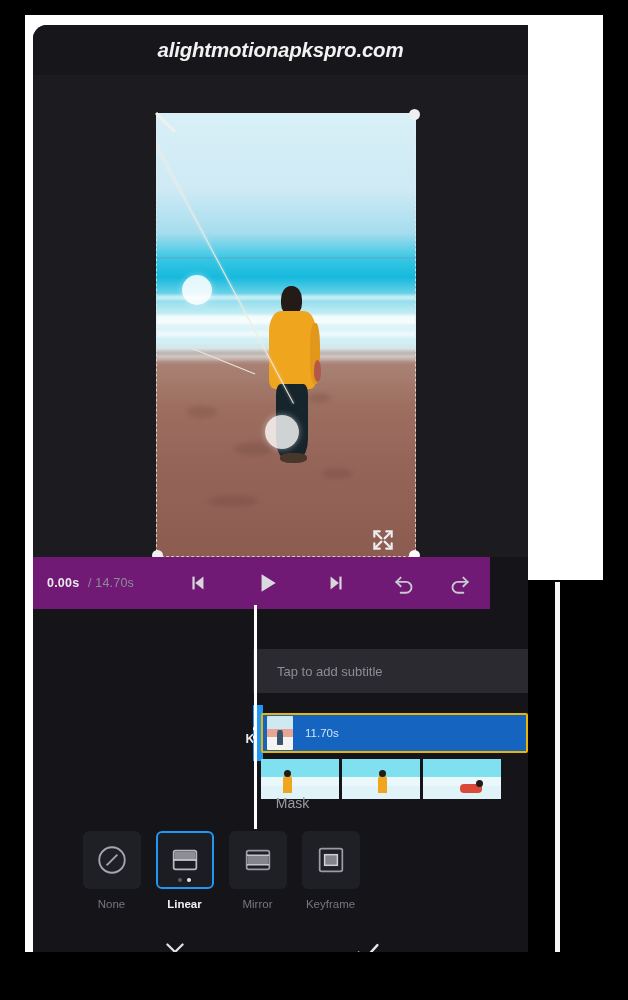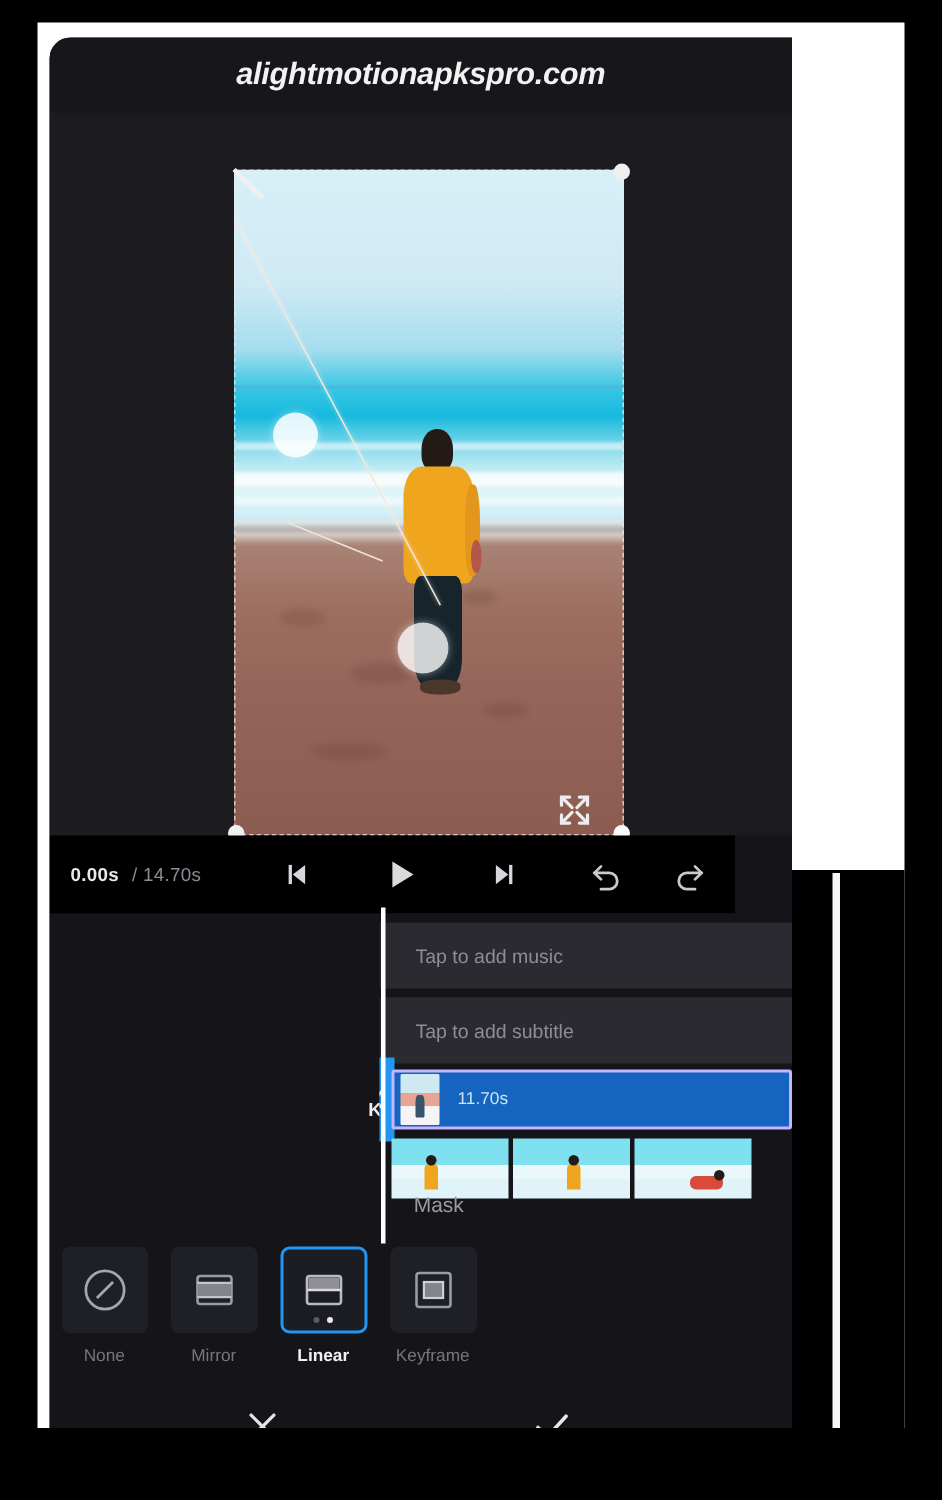--- a/index.html
+++ b/index.html
@@ -98,21 +98,21 @@
   .corner-slash { position:absolute; left:-2px; top:-2px; width:24px; height:24px; }
 
   .expand-btn {
     position:absolute; right:12px; bottom:-4px; width:40px; height:40px;
     display:flex; align-items:center; justify-content:center;
   }
 
   
   .transport {
     position:absolute; left:0; top:532px; width:457px; height:52px;
-    background:#000000; display:flex; align-items:center;
+    background:#701a75; display:flex; align-items:center;
   }
   .time { margin-left:14px; font-size:12.5px; color:#e9e9ec; font-weight:bold; letter-spacing:.2px; }
   .time .total { color:#8c8c95; font-weight:normal; margin-left:5px; }
   .tctr { display:flex; align-items:center; gap:44px; margin-left:50px; }
   .tright { display:flex; align-items:center; gap:28px; margin-left:auto; margin-right:18px; }
   .ticon { width:26px; height:26px; display:flex; align-items:center; justify-content:center; }
 
   
   .mid { position:absolute; left:0; top:584px; width:495px; height:216px; background:#141419; }
 
@@ -126,24 +126,24 @@
   .timeline {
     position:absolute; left:220px; top:0; width:275px; height:216px;
     background:#141419; overflow:hidden;
   }
   .tl-row {
     position:absolute; left:0; width:275px; height:44px;
     display:flex; align-items:center; padding-left:24px;
     font-size:13px; color:#8d8d96;
   }
   .tl-music { top:6px; background:#2a2a30; }
-  .tl-sub { top:56px; background:#2a2a30; }
+  .tl-sub { top:40px; background:#2a2a30; }
   .tl-clip {
     position:absolute; left:8px; top:104px; width:267px; height:40px;
-    background:#1565c0; border:2px solid #c4b5fd; border-radius:2px;
+    background:#1565c0; border:2px solid #eab308; border-radius:2px;
     display:flex; align-items:center;
   }
   .tl-thumb {
     width:26px; height:34px; margin-left:4px; border-radius:1px;
     background:linear-gradient(#cfe9f2 0 38%, #e8a593 38% 62%, #f4f4f4 62% 100%);
     position:relative; overflow:hidden;
   }
   .tl-thumb::after {
     content:""; position:absolute; left:38%; top:40%; width:22%; height:46%;
     background:#37546b; border-radius:30% 30% 10% 10%;
@@ -169,21 +169,21 @@
   .playhead { position:absolute; left:221px; top:-4px; width:3px; height:224px; background:#fff; z-index:9; }
 
   .mask-title {
     position:absolute; left:12px; top:186px; width:495px; text-align:center;
     font-size:14px; color:#9a9aa3;
   }
 
   
   .masks {
     position:absolute; left:0; top:800px; width:495px; height:105px;
-    background:#141419; display:flex; align-items:flex-start; gap:0;
+    background:#141419; display:flex; align-items:flex-start; padding-left:42px; gap:0;
   }
   .mopt { width:73px; display:flex; flex-direction:column; align-items:center; }
   .mbox {
     width:58px; height:58px; border-radius:6px; background:#1f1f26;
     display:flex; align-items:center; justify-content:center; position:relative;
     border:2px solid transparent; margin-top:6px;
   }
   .mopt.sel .mbox { border-color:#2196f3; background:#1c1c23; }
   .mlabel { margin-top:9px; font-size:11.5px; color:#76767f; }
   .mopt.sel .mlabel { color:#f2f2f5; font-weight:bold; }
@@ -315,23 +315,20 @@
           <svg width="30" height="30" viewBox="0 0 24 24" fill="none" stroke="#ededf2" stroke-width="1.6" stroke-linecap="round">
             <rect x="5.8" y="5.8" width="12.4" height="12.4" rx="1.6" transform="rotate(45 12 12)"></rect>
             <path d="M12 8.4 v7.2"></path>
               <path d="M8.4 12 h7.2"></path>
           </svg>
         </div>
         <div class="kflabel">Keyframe</div>
       </div>
 
       <div class="timeline">
-        <div class="tl-row tl-music">
-          <span>Tap to add music</span>
-        </div>
         <div class="tl-row tl-sub">
           <span>Tap to add subtitle</span>
         </div>
 
         <div class="tl-grab">
           <svg width="12" height="14" viewBox="0 0 12 14" fill="none" stroke="#ffffff" stroke-width="1.8" stroke-linecap="round">
               <path d="M8 2 L4 7 L8 12"></path>
             </svg>
         </div>
 
@@ -363,46 +360,46 @@
       <div class="mopt">
         <div class="mbox">
           <svg width="34" height="34" viewBox="0 0 24 24" fill="none" stroke="#a6a6ae" stroke-width="1.3">
             <circle cx="12" cy="12" r="9"></circle>
               <path d="M8.2 15.8 L15.8 8.2"></path>
           </svg>
         </div>
         <div class="mlabel">None</div>
       </div>
 
+      <div class="mopt sel">
+        <div class="mbox">
+          <svg width="32" height="32" viewBox="0 0 24 24">
+            <rect x="3.5" y="5" width="17" height="14" rx="1.4" fill="none" stroke="#b9b9c1" stroke-width="1.3"></rect>
+            <rect x="4.2" y="5.7" width="15.6" height="6" fill="#8e8e97"></rect>
+            <path d="M3.5 12 H20.5" stroke="#d8d8de" stroke-width="1.2"></path>
+          </svg>
+          <div class="dots">
+            <i></i>
+            <i class="on"></i>
+          </div>
+        </div>
+        <div class="mlabel">Linear</div>
+      </div>
+
       <div class="mopt">
         <div class="mbox">
           <svg width="32" height="32" viewBox="0 0 24 24">
             <rect x="3.5" y="5" width="17" height="14" rx="1.4" fill="none" stroke="#9b9ba3" stroke-width="1.3"></rect>
             <rect x="4.2" y="8.4" width="15.6" height="7.2" fill="#84848d"></rect>
             <path d="M3.5 8.4 H20.5 M3.5 15.6 H20.5" stroke="#c4c4cb" stroke-width="1.1"></path>
           </svg>
         </div>
         <div class="mlabel">Mirror</div>
       </div>
 
-      <div class="mopt sel">
-        <div class="mbox">
-          <svg width="32" height="32" viewBox="0 0 24 24">
-            <rect x="3.5" y="5" width="17" height="14" rx="1.4" fill="none" stroke="#b9b9c1" stroke-width="1.3"></rect>
-            <rect x="4.2" y="5.7" width="15.6" height="6" fill="#8e8e97"></rect>
-            <path d="M3.5 12 H20.5" stroke="#d8d8de" stroke-width="1.2"></path>
-          </svg>
-          <div class="dots">
-            <i></i>
-            <i class="on"></i>
-          </div>
-        </div>
-        <div class="mlabel">Linear</div>
-      </div>
-
 
       <div class="mopt">
         <div class="mbox">
           <svg width="32" height="32" viewBox="0 0 24 24">
             <rect x="3.5" y="3.5" width="17" height="17" rx="1.4" fill="none" stroke="#9b9ba3" stroke-width="1.3"></rect>
             <rect x="7.2" y="8" width="9.6" height="8" fill="#84848d" stroke="#cfcfd6" stroke-width="1.1"></rect>
           </svg>
         </div>
         <div class="mlabel">Keyframe</div>
       </div>

